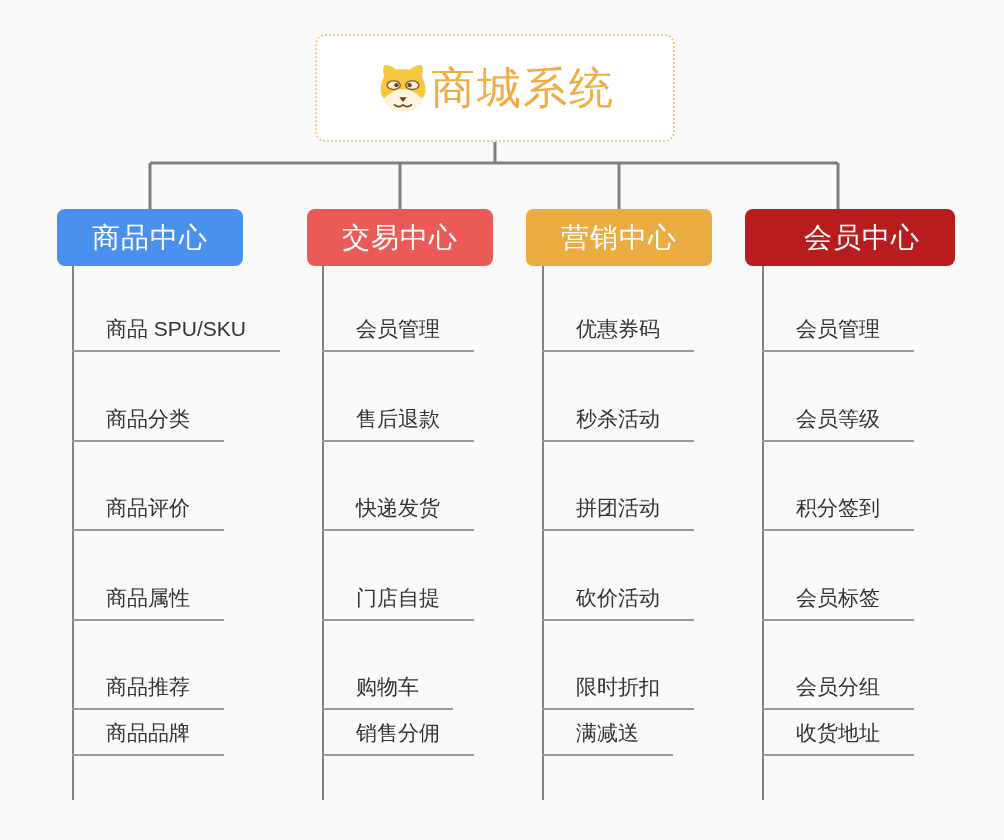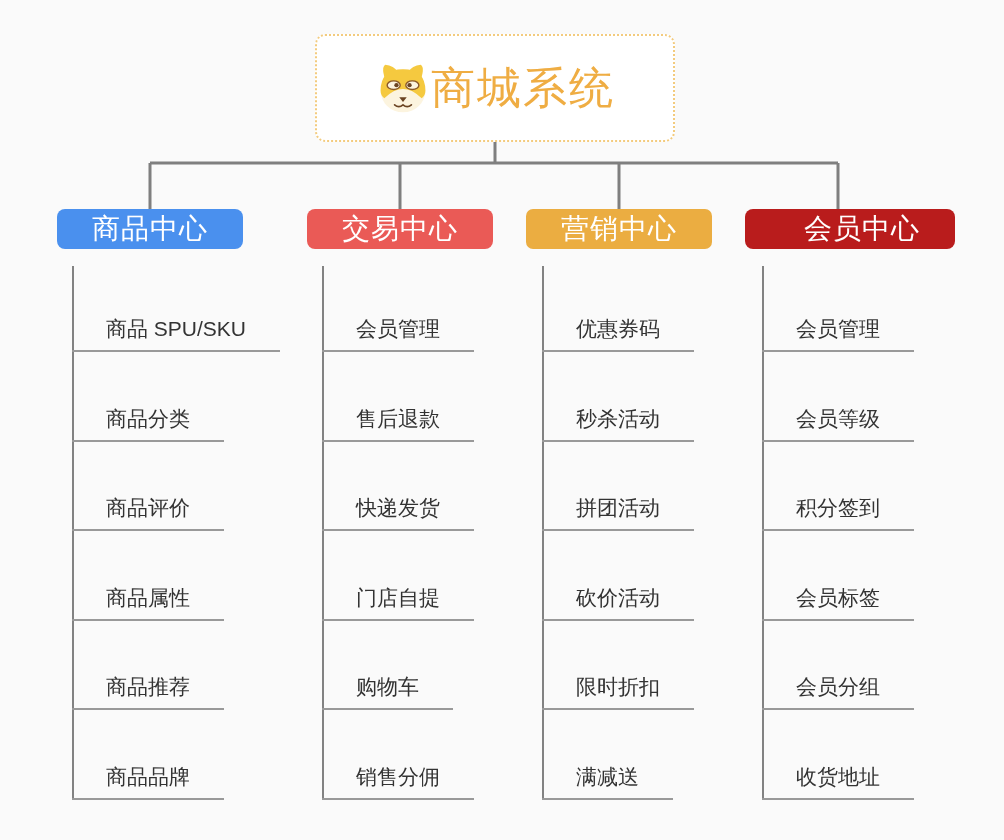--- a/index.html
+++ b/index.html
@@ -44,21 +44,21 @@
     position: absolute;
     left: 0; top: 0;
     width: 1004px; height: 840px;
     pointer-events: none;
   }
 
   
   .branch-header {
     position: absolute;
     top: 209px;
-    width: 186px; height: 40px;
+    width: 186px; height: 57px;
     border-radius: 8px;
     color: #FFFFFF;
     font-size: 28px;
     letter-spacing: 1px;
     display: flex;
     align-items: center;
     justify-content: center;
     white-space: nowrap;
   }
   .h0 { left: 57px;  background: #4A90EE; }
@@ -92,21 +92,21 @@
   }
   .c0 { left: 72px; }
   .c1 { left: 322px; }
   .c2 { left: 542px; }
   .c3 { left: 762px; }
   .r0 { top: 316px; }
   .r1 { top: 406px; }
   .r2 { top: 495px; }
   .r3 { top: 585px; }
   .r4 { top: 674px; }
-  .r5 { top: 764px; }
+  .r5 { top: 720px; }
 </style>
 </head>
 <body>
 
 <div class="canvas">
 
   <svg class="connectors" viewBox="0 0 1004 840" xmlns="http://www.w3.org/2000/svg">
     <g stroke="#7F7F7F" stroke-width="3" fill="none" stroke-linejoin="round">
       <path d="M495 142 V163"></path>
       <path d="M150 163 H838"></path>

